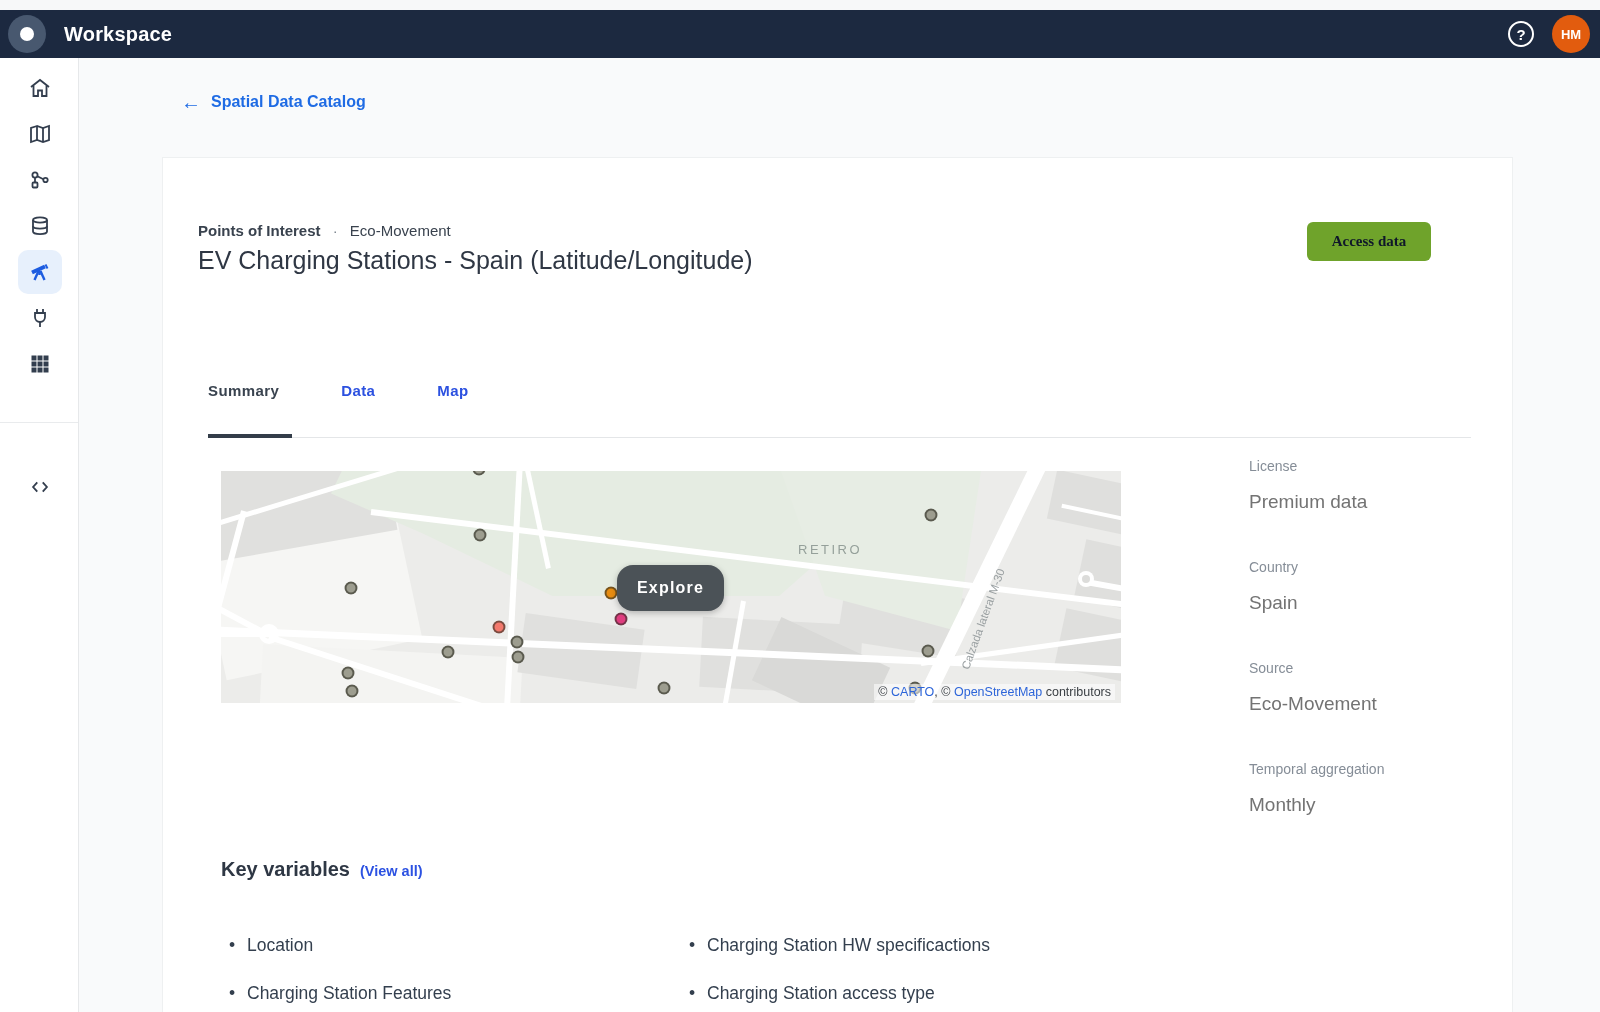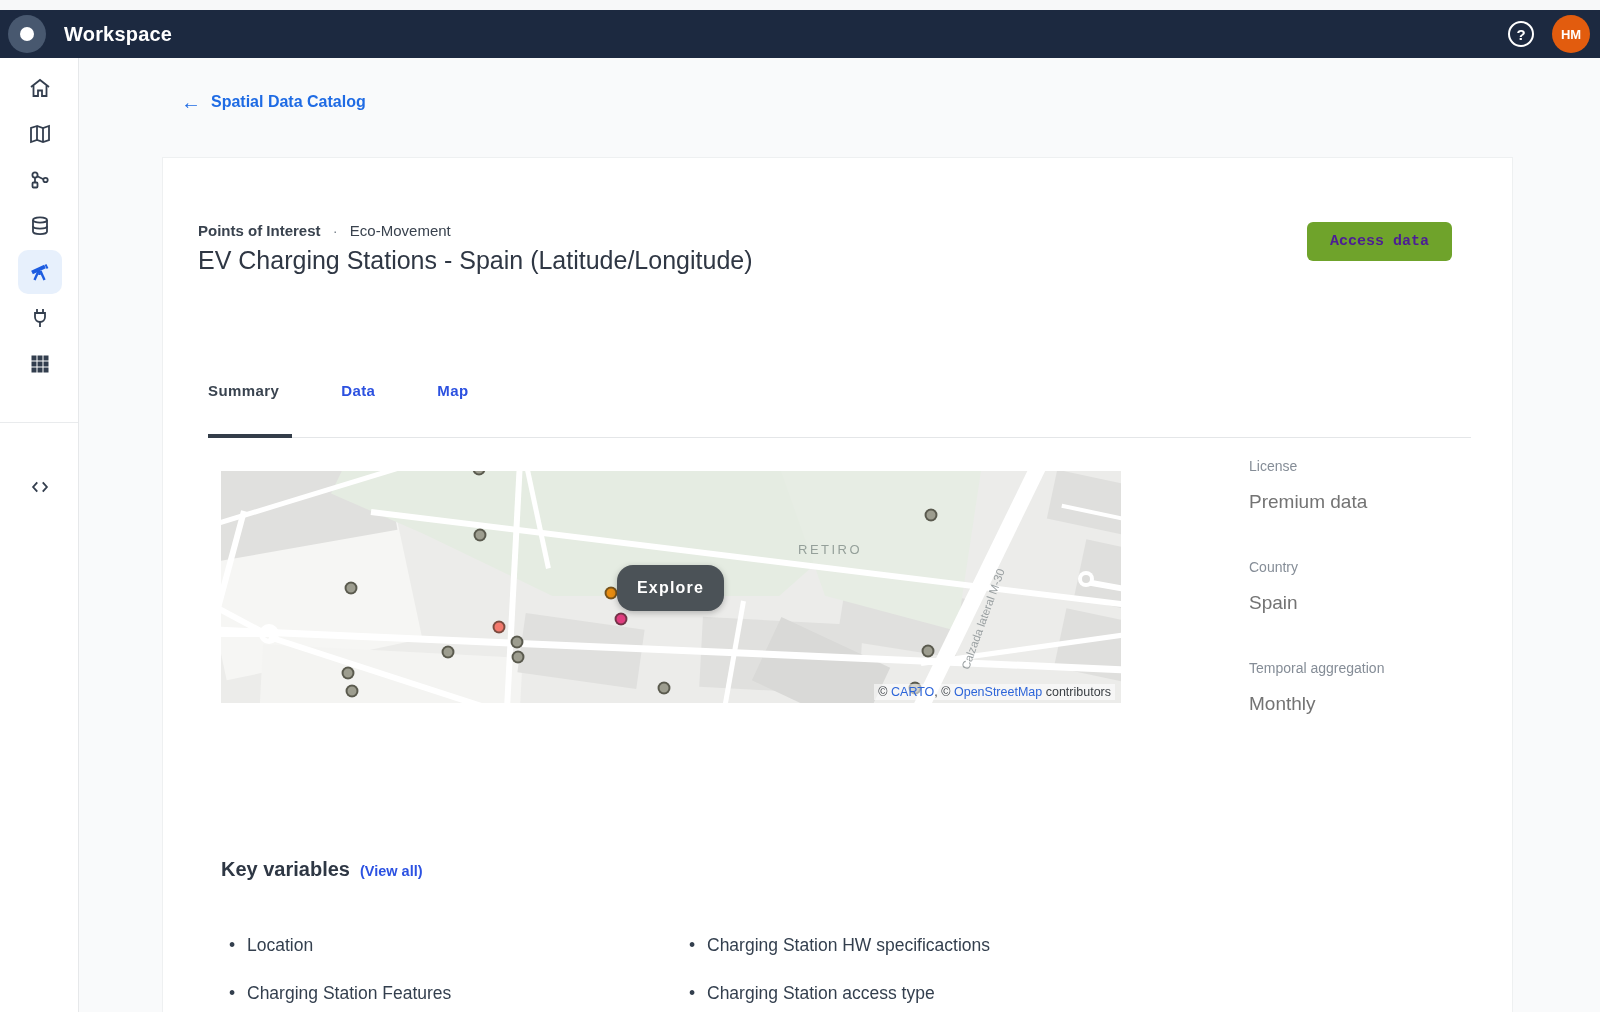--- a/index.html
+++ b/index.html
@@ -42,23 +42,23 @@
   .breadcrumb .arr { font-size:20px; font-weight:400; line-height:1; }
 
   .card { position:absolute; left:83px; top:109px; width:1351px; height:920px; background:#fff;
           border:1px solid #eef0f1; }
 
   .cat-row { position:absolute; left:35px; top:64px; font-size:15px; color:#39424e; }
   .cat-row .cat { font-weight:700; }
   .cat-row .dot { color:#7c858f; margin:0 8px; }
   .page-title { position:absolute; left:35px; top:88px; font-size:25px; font-weight:500; color:#2f3744; }
 
-  .access-btn { position:absolute; left:1144px; top:64px; width:145px; height:39px;
-                background:#6fa32b; border:none; border-radius:6px; color:#4c1d95;
-                font-size:15px; font-weight:700; font-family:Liberation Mono, monospace; cursor:pointer; }
+  .access-btn { position:absolute; left:1144px; top:64px; width:124px; height:39px;
+                background:#6fa32b; border:none; border-radius:6px; color:#0f172a;
+                font-size:15px; font-weight:700; font-family:Liberation Serif, serif; cursor:pointer; }
 
   .tabs { position:absolute; left:45px; top:224px; display:flex; gap:62px; }
   .tab { font-size:15px; font-weight:600; letter-spacing:.4px; color:#2c51e0; cursor:pointer; padding-bottom:10px; }
   .tab.active { color:#39434f; }
   .tab-underline { position:absolute; left:45px; top:276px; width:84px; height:4px; background:#333d49; }
   .tab-hairline { position:absolute; left:45px; top:279px; width:1263px; height:1px; background:#e4e6e8; }
 
   
   .map { position:absolute; left:58px; top:313px; width:900px; height:232px; overflow:hidden;
          background:#ececea; cursor:pointer; }
@@ -307,19 +307,23 @@
     <div class="meta">
       <div class="field">
         <div class="label">License</div>
         <div class="value">Premium data</div>
       </div>
       <div class="field">
         <div class="label">Country</div>
         <div class="value">Spain</div>
       </div>
       <div class="field">
+        <div class="label">Source</div>
+        <div class="value">Eco-Movement</div>
+      </div>
+      <div class="field">
         <div class="label">Temporal aggregation</div>
         <div class="value">Monthly</div>
       </div>
     </div>
 
   </div>
 </div>
 
 </body></html>

